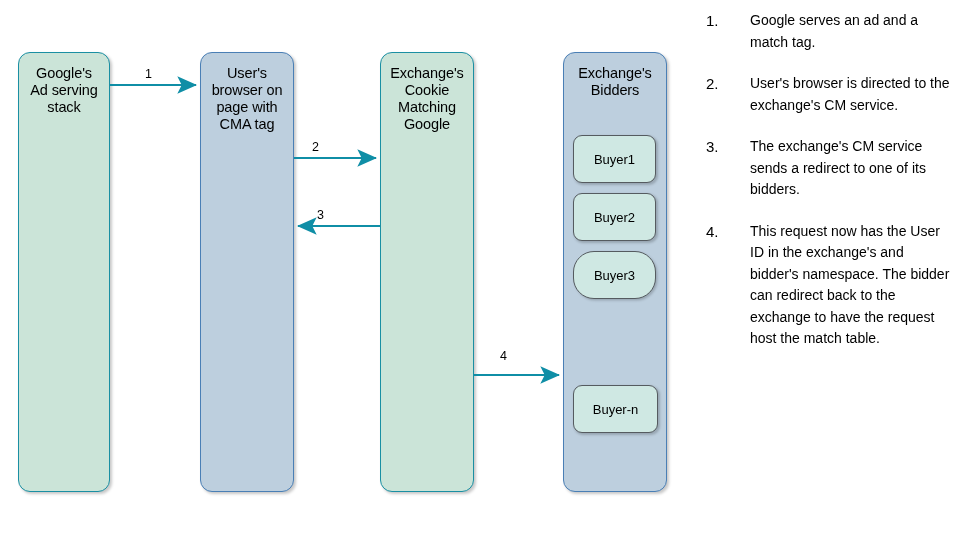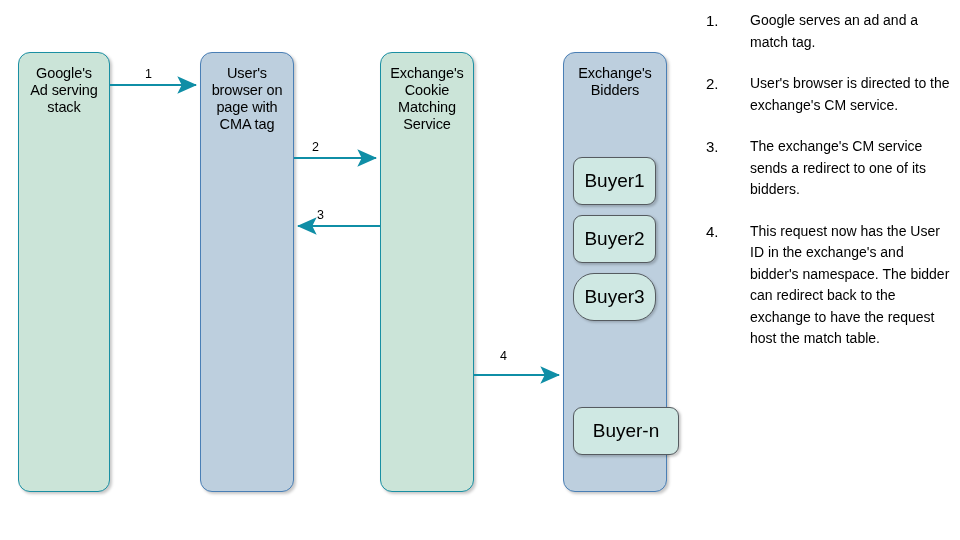--- a/index.html
+++ b/index.html
@@ -45,23 +45,22 @@
   }
   .buyer-box {
     position: absolute;
     box-sizing: border-box;
     background: #cfe8e3;
     border: 1px solid #555b60;
     border-radius: 9px;
     display: flex;
     align-items: center;
     justify-content: center;
-    font-size: 19px;
+    font-size: 13px;
     box-shadow: 1.5px 1.5px 2.5px rgba(0,0,0,0.2);
-    margin-top: 22px;
   }
   .arrow-label {
     position: absolute;
     font-size: 12.5px;
     color: #000;
     line-height: 13px;
   }
   svg.flow {
     position: absolute;
     left: 0; top: 0;
@@ -111,41 +110,41 @@
       <div>page with</div>
       <div>CMA tag</div>
     </div>
   </div>
 
   <div class="lane lane-green" style="left:380px; top:52px; width:94px; height:440px;">
     <div class="lane-title">
       <div>Exchange's</div>
       <div>Cookie</div>
       <div>Matching</div>
-      <div>Service</div>
+      <div>Google</div>
     </div>
   </div>
 
   <div class="lane lane-blue" style="left:563px; top:52px; width:104px; height:440px;">
     <div class="lane-title">
       <div>Exchange's</div>
       <div>Bidders</div>
     </div>
   </div>
 
   <div class="buyer-box" style="left:573px; top:135px; width:83px; height:48px;">
     <span>Buyer1</span>
   </div>
   <div class="buyer-box" style="left:573px; top:193px; width:83px; height:48px;">
     <span>Buyer2</span>
   </div>
   <div class="buyer-box" style="left:573px; top:251px; width:83px; height:48px;border-radius:21px;">
     <span>Buyer3</span>
   </div>
-  <div class="buyer-box" style="left:573px; top:385px; width:106px; height:48px;">
+  <div class="buyer-box" style="left:573px; top:385px; width:85px; height:48px;">
     <span>Buyer-n</span>
   </div>
 
   <svg class="flow" viewBox="0 0 960 540">
     <defs>
       <marker id="arrowhead-right" markerWidth="9" markerHeight="8" refX="8.5" refY="4" orient="auto" markerUnits="strokeWidth">
         <path d="M0,0 L9,4 L0,8 L2,4 Z" fill="#0f8ea6"></path>
       </marker>
       <marker id="arrowhead-left" markerWidth="9" markerHeight="8" refX="8.5" refY="4" orient="auto" markerUnits="strokeWidth">
         <path d="M0,0 L9,4 L0,8 L2,4 Z" fill="#0f8ea6"></path>

